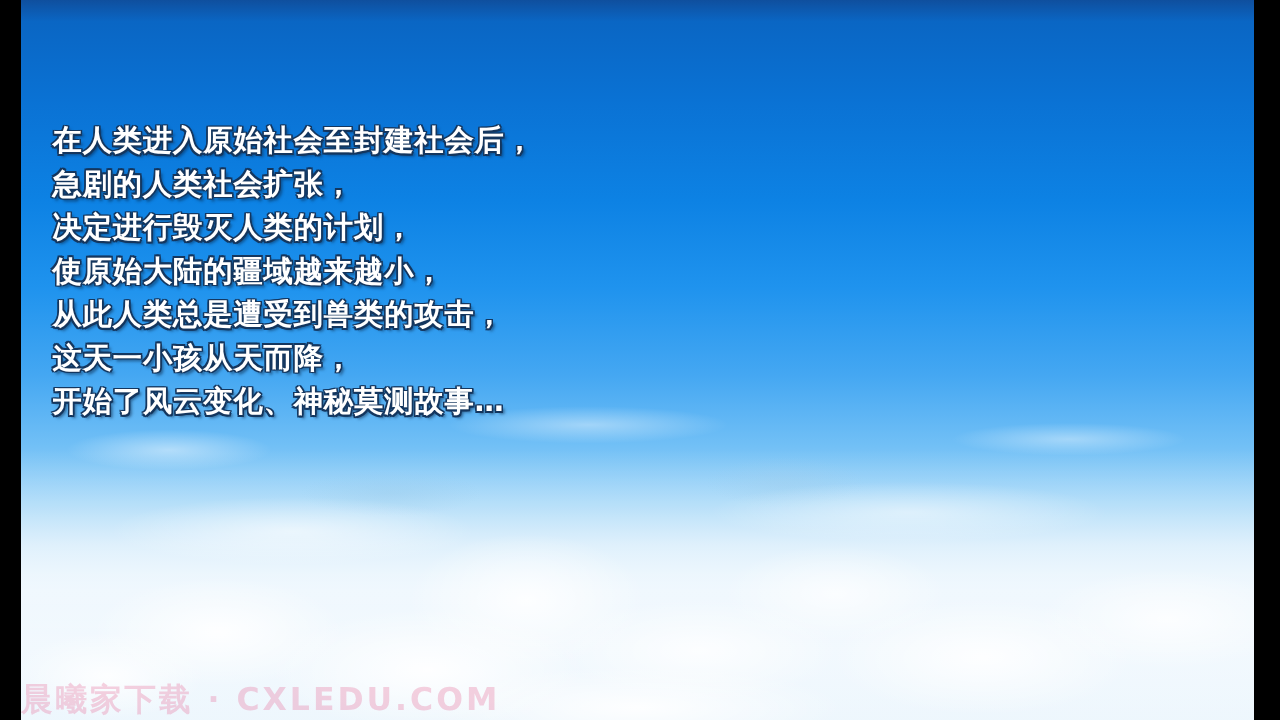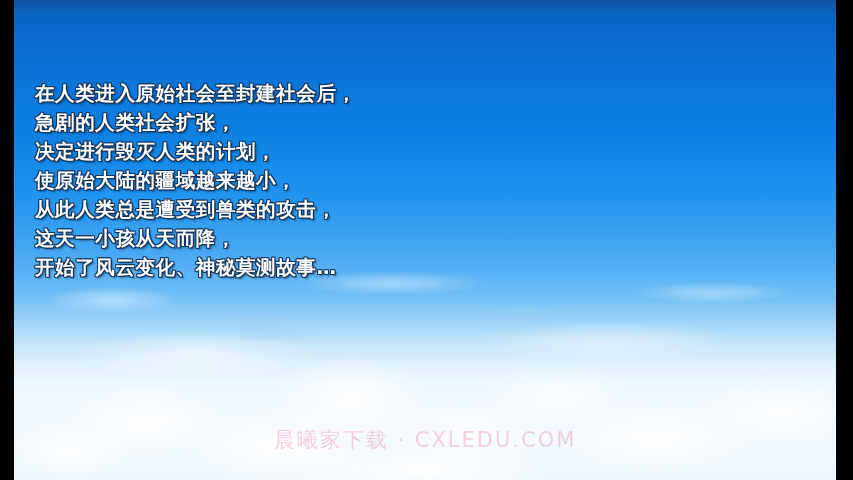--- a/index.html
+++ b/index.html
@@ -131,27 +131,26 @@
       -1px  0   0 #14365e,
        1px  0   0 #14365e,
        2px  2px 2px rgba(10,35,65,0.55);
   }
 
   
   #watermark {
     position: absolute;
     left: 0;
     right: 0;
-    bottom: 26px;
+    bottom: 0;
     z-index: 15;
-    text-align: center;
     color: rgba(233,120,160,0.34);
     font-size: 21px;
     letter-spacing: 2px;
-    font-weight: 400;
+    font-weight: 700;
     white-space: nowrap;
     pointer-events: none;
     user-select: none;
   }
 </style>
 </head>
 <body>
 
 <div id="screen">
 

